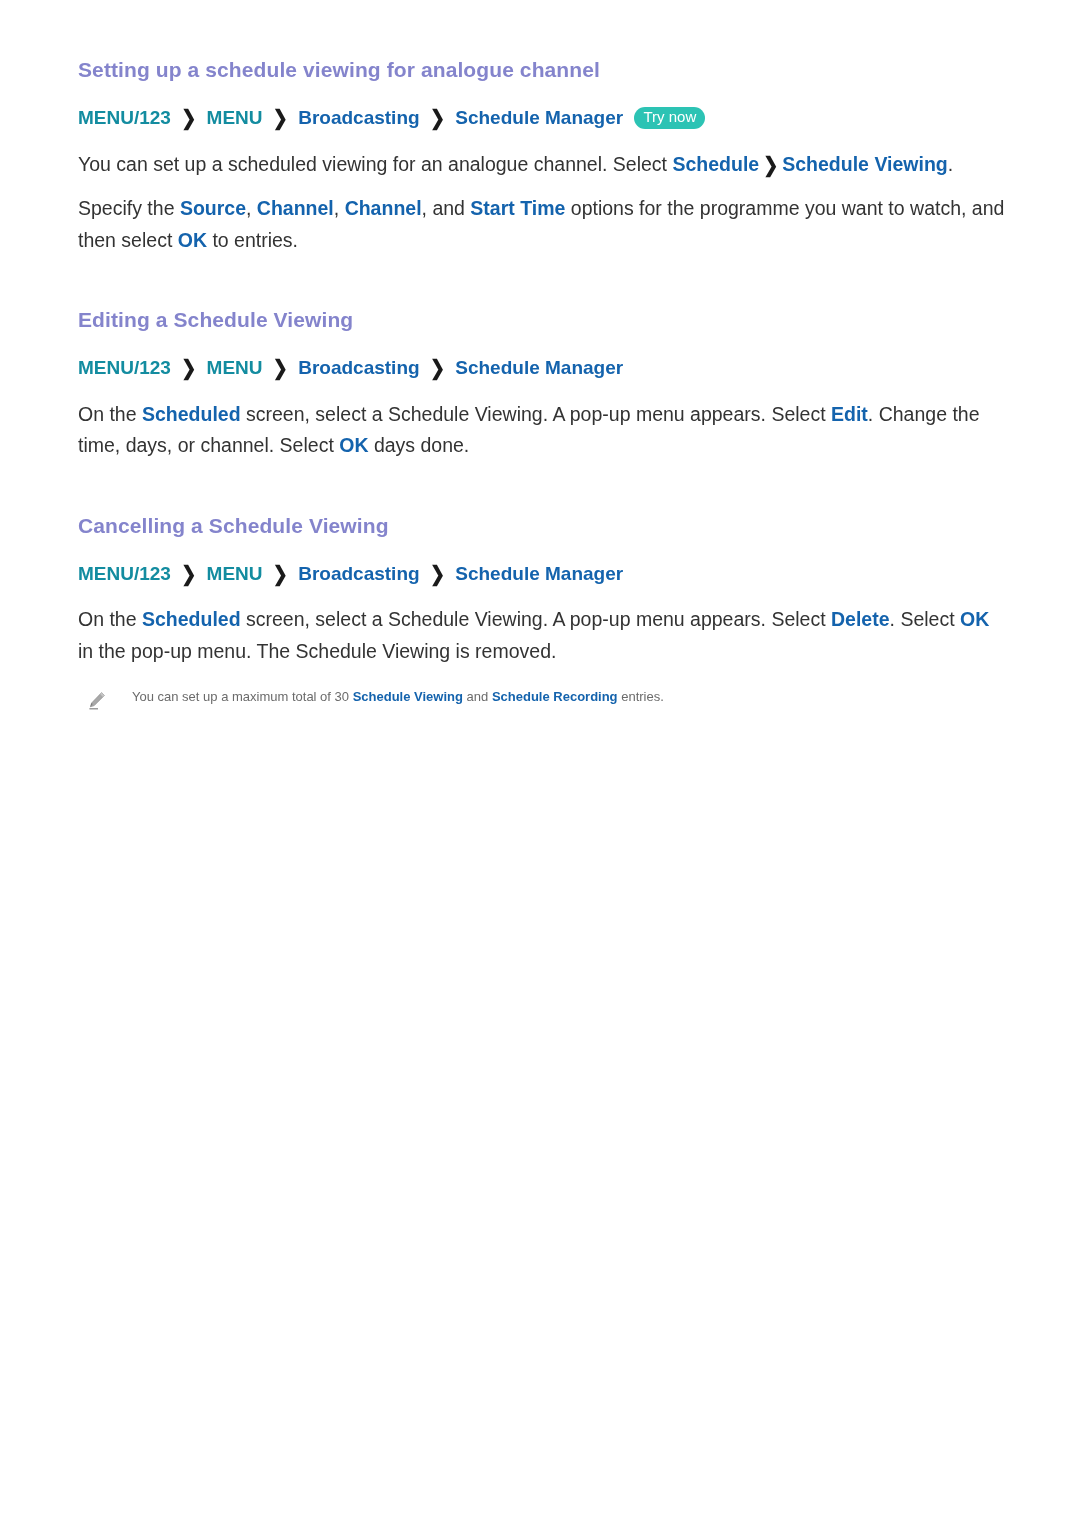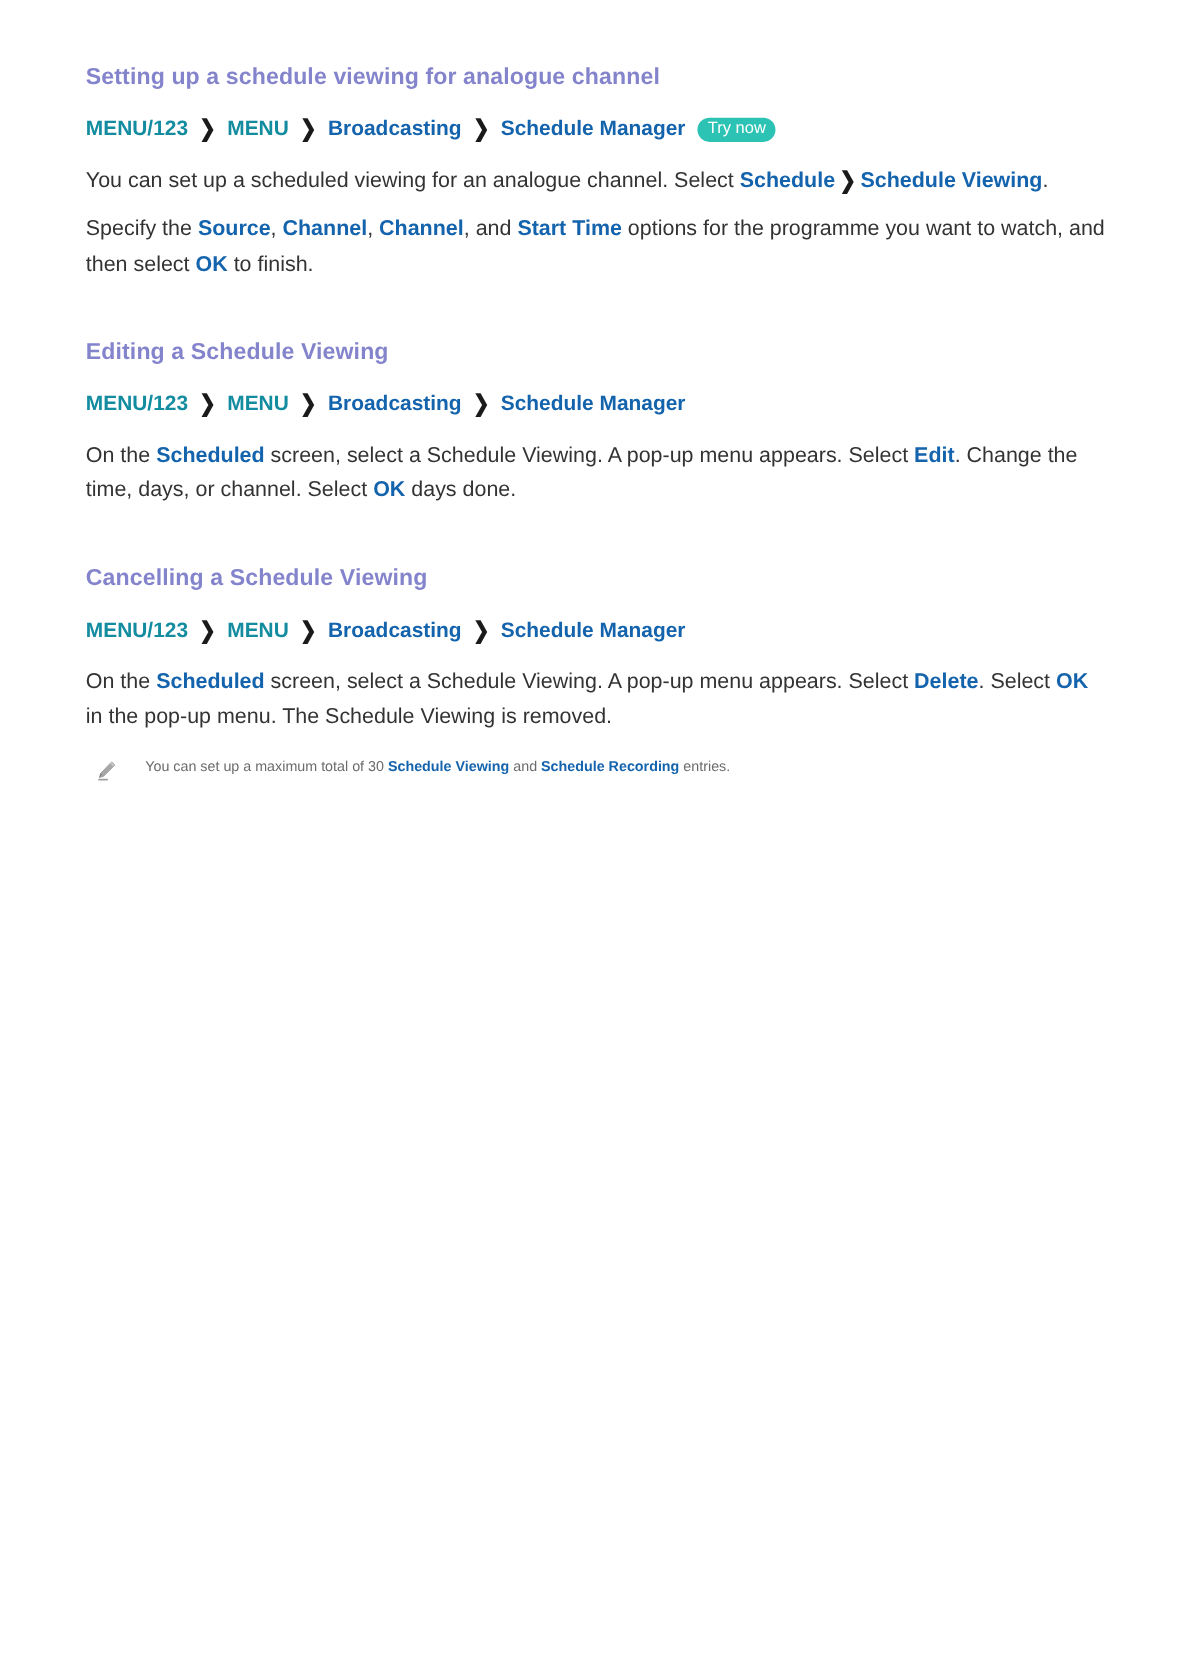--- a/index.html
+++ b/index.html
@@ -129,21 +129,21 @@
       <span class="crumb-sep">❯</span>
       <span class="crumb-blue">Schedule Manager</span>
       <span class="try-now">Try now</span>
     </div>
 
     <p class="body">
       <span>You can set up a scheduled viewing for an analogue channel. Select </span><span class="kw">Schedule</span><span class="kw-sep">❯</span><span class="kw">Schedule Viewing</span><span>.</span>
     </p>
 
     <p class="body">
-      <span>Specify the </span><span class="kw">Source</span><span>, </span><span class="kw">Channel</span><span>, </span><span class="kw">Channel</span><span>, and </span><span class="kw">Start Time</span><span> options for the programme you want to watch, and then select </span><span class="kw">OK</span><span> to finish.</span>
+      <span>Specify the </span><span class="kw">Source</span><span>, </span><span class="kw">Channel</span><span>, </span><span class="kw">Channel</span><span>, and </span><span class="kw">Start Time</span><span> options for the programme you want to watch, and then select </span><span class="kw">OK</span><span> to entries.</span>
     </p>
   </div>
 
   <div class="section section-2">
 
     <h2 class="section-title">Editing a Schedule Viewing</h2>
 
     <div class="breadcrumb">
       <span class="crumb-teal">MENU/123</span>
       <span class="crumb-sep">❯</span>

